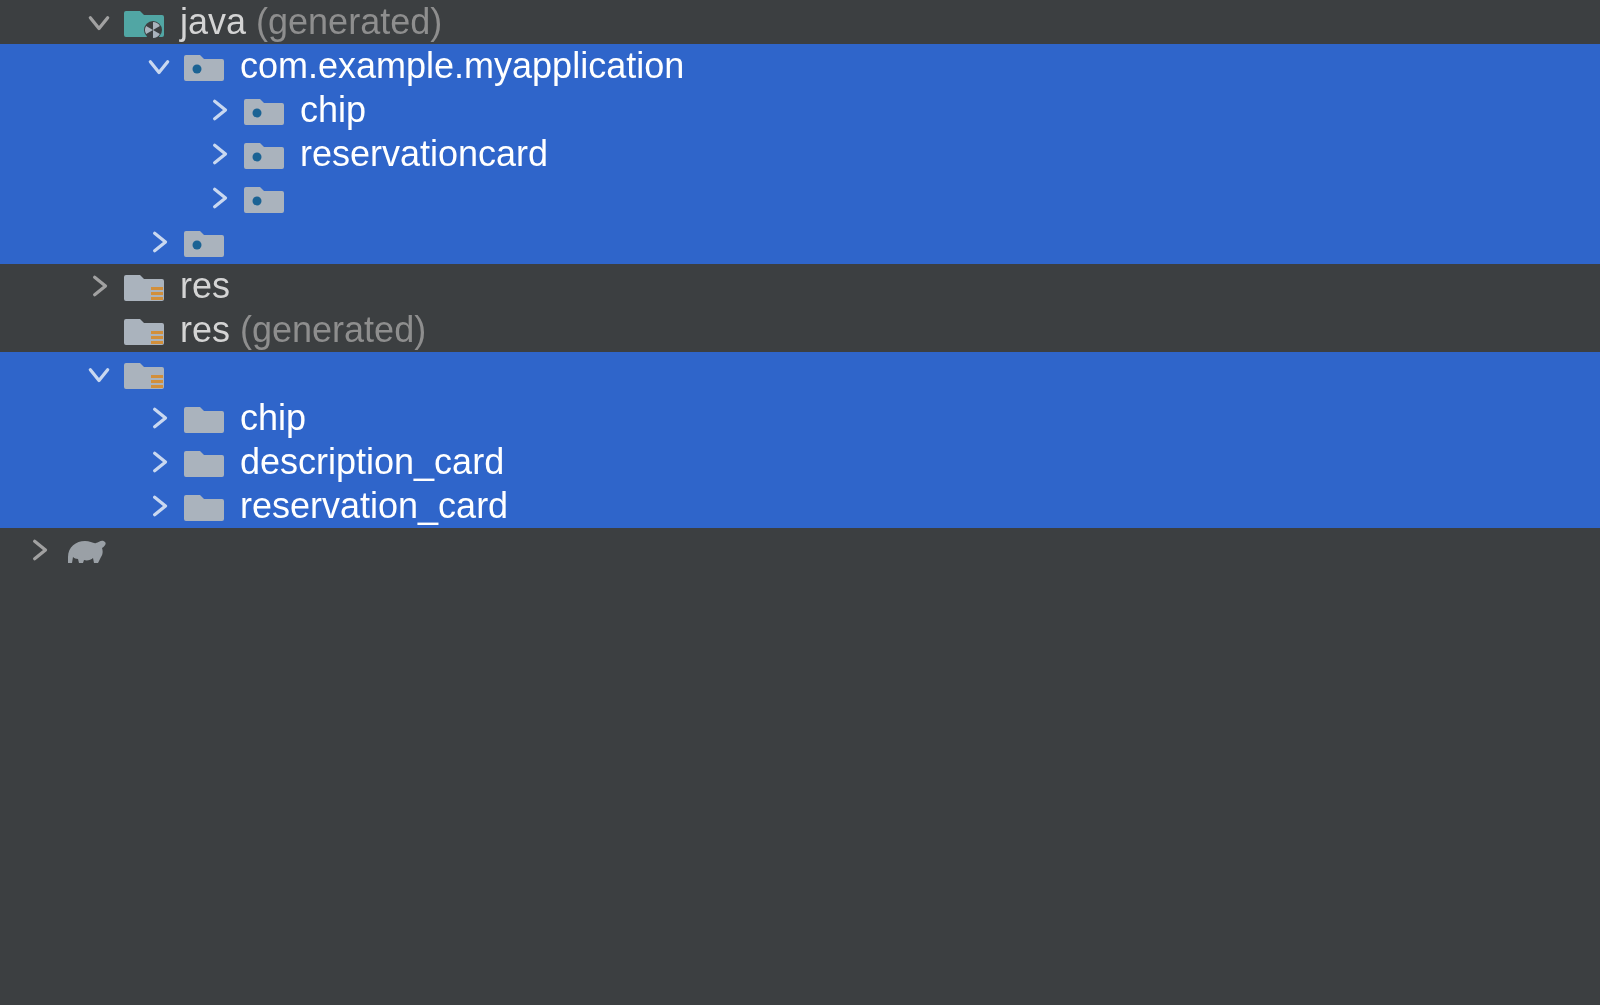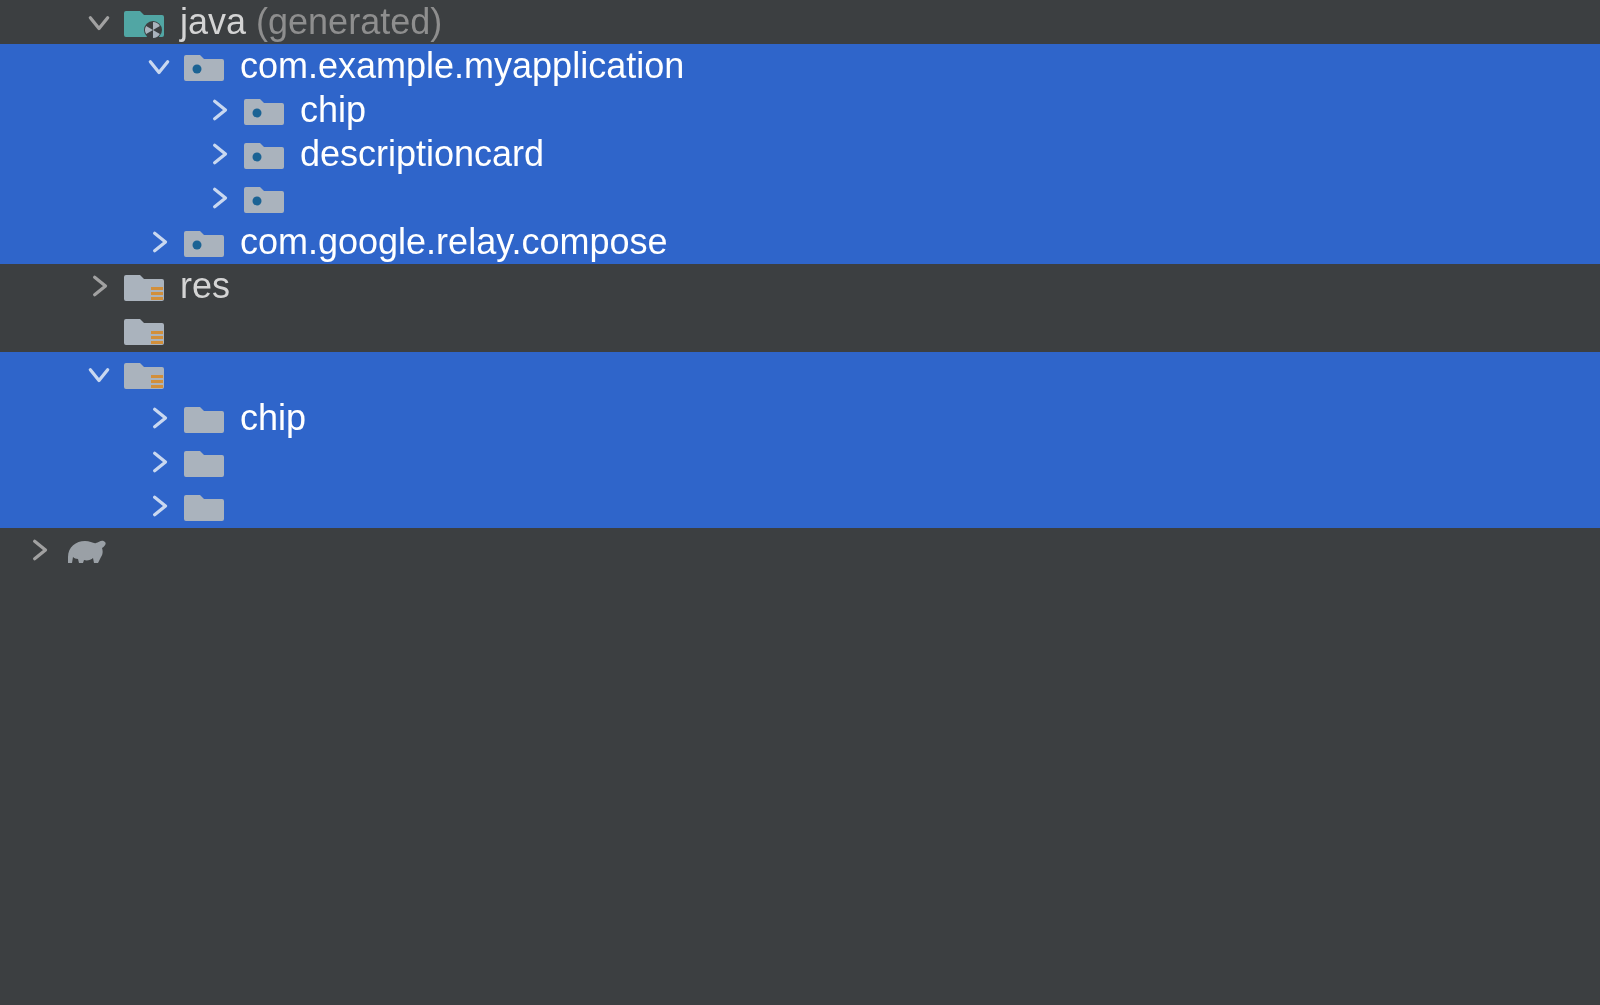--- a/index.html
+++ b/index.html
@@ -163,21 +163,21 @@
   <span class="arrow" style="color:#c9d8f0">
       <svg width="26" height="26">
         <use href="#chev-right"></use>
       </svg>
     </span>
   <span class="folder-icon">
       <svg width="42" height="34">
         <use href="#folder-pkg"></use>
       </svg>
     </span>
-  <span class="label">descriptioncard</span>
+  <span class="label">reservationcard</span>
 </div>
 
 <div class="tree-row selected">
   <span class="row-indent" style="width:204px"></span>
   <span class="arrow" style="color:#c9d8f0">
       <svg width="26" height="26">
         <use href="#chev-right"></use>
       </svg>
     </span>
   <span class="folder-icon">
@@ -192,21 +192,20 @@
   <span class="arrow" style="color:#c9d8f0">
       <svg width="26" height="26">
         <use href="#chev-right"></use>
       </svg>
     </span>
   <span class="folder-icon">
       <svg width="42" height="34">
         <use href="#folder-pkg"></use>
       </svg>
     </span>
-  <span class="label">com.google.relay.compose</span>
 </div>
 
 <div class="tree-row">
   <span class="row-indent" style="width:84px"></span>
   <span class="arrow" style="color:#a1a1a1">
       <svg width="26" height="26">
         <use href="#chev-right"></use>
       </svg>
     </span>
   <span class="folder-icon">
@@ -218,20 +217,21 @@
 </div>
 
 <div class="tree-row">
   <span class="row-indent" style="width:84px"></span>
   <span class="no-arrow"></span>
   <span class="folder-icon">
       <svg width="42" height="34">
         <use href="#folder-res"></use>
       </svg>
     </span>
+  <span class="label"><span>res</span> <span class="dim">(generated)</span></span>
 </div>
 
 <div class="tree-row selected">
   <span class="row-indent" style="width:84px"></span>
   <span class="arrow" style="color:#c9d8f0">
       <svg width="26" height="26">
         <use href="#chev-down"></use>
       </svg>
     </span>
   <span class="folder-icon">
@@ -261,34 +261,36 @@
   <span class="arrow" style="color:#c9d8f0">
       <svg width="26" height="26">
         <use href="#chev-right"></use>
       </svg>
     </span>
   <span class="folder-icon">
       <svg width="42" height="34">
         <use href="#folder"></use>
       </svg>
     </span>
+  <span class="label">description_card</span>
 </div>
 
 <div class="tree-row selected">
   <span class="row-indent" style="width:144px"></span>
   <span class="arrow" style="color:#c9d8f0">
       <svg width="26" height="26">
         <use href="#chev-right"></use>
       </svg>
     </span>
   <span class="folder-icon">
       <svg width="42" height="34">
         <use href="#folder"></use>
       </svg>
     </span>
+  <span class="label">reservation_card</span>
 </div>
 
 <div class="tree-row">
   <span class="row-indent" style="width:24px"></span>
   <span class="arrow" style="color:#a1a1a1">
       <svg width="26" height="26">
         <use href="#chev-right"></use>
       </svg>
     </span>
   <span class="gradle-icon">

